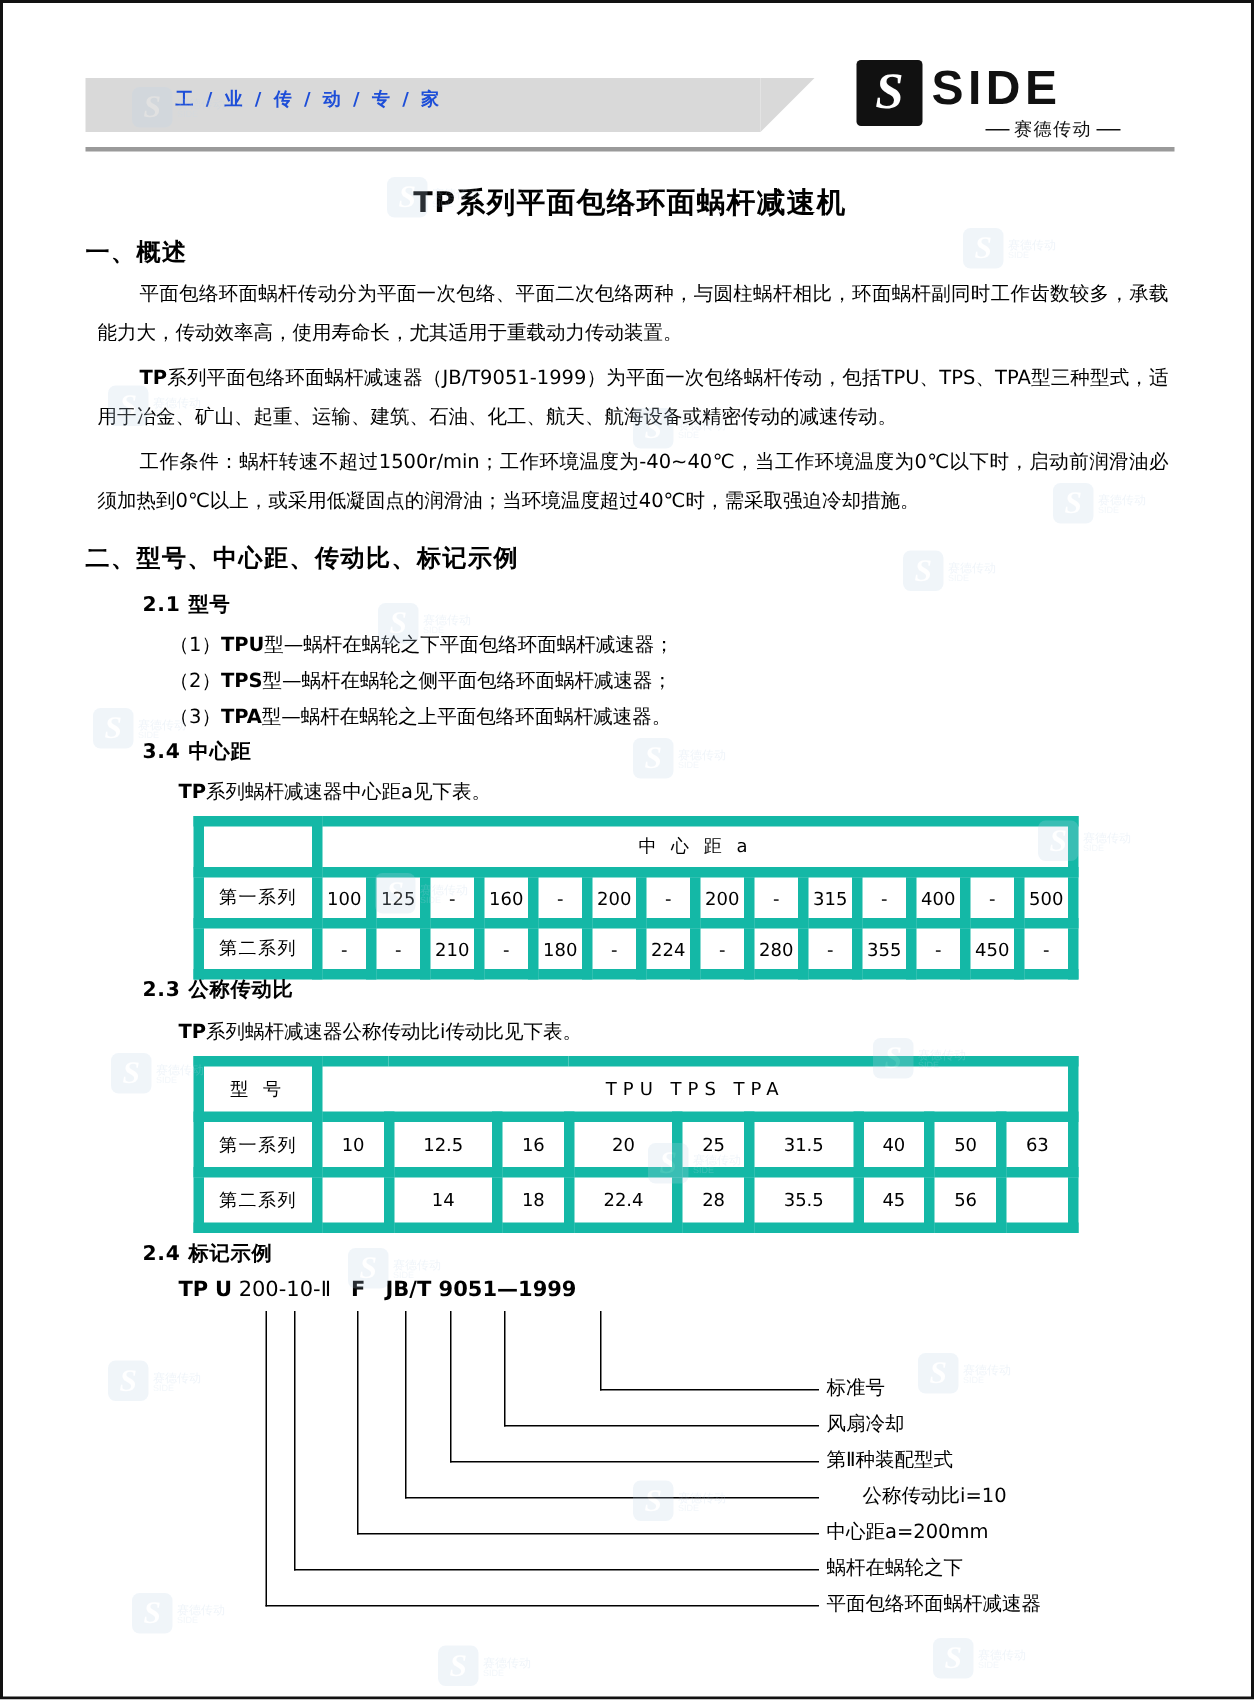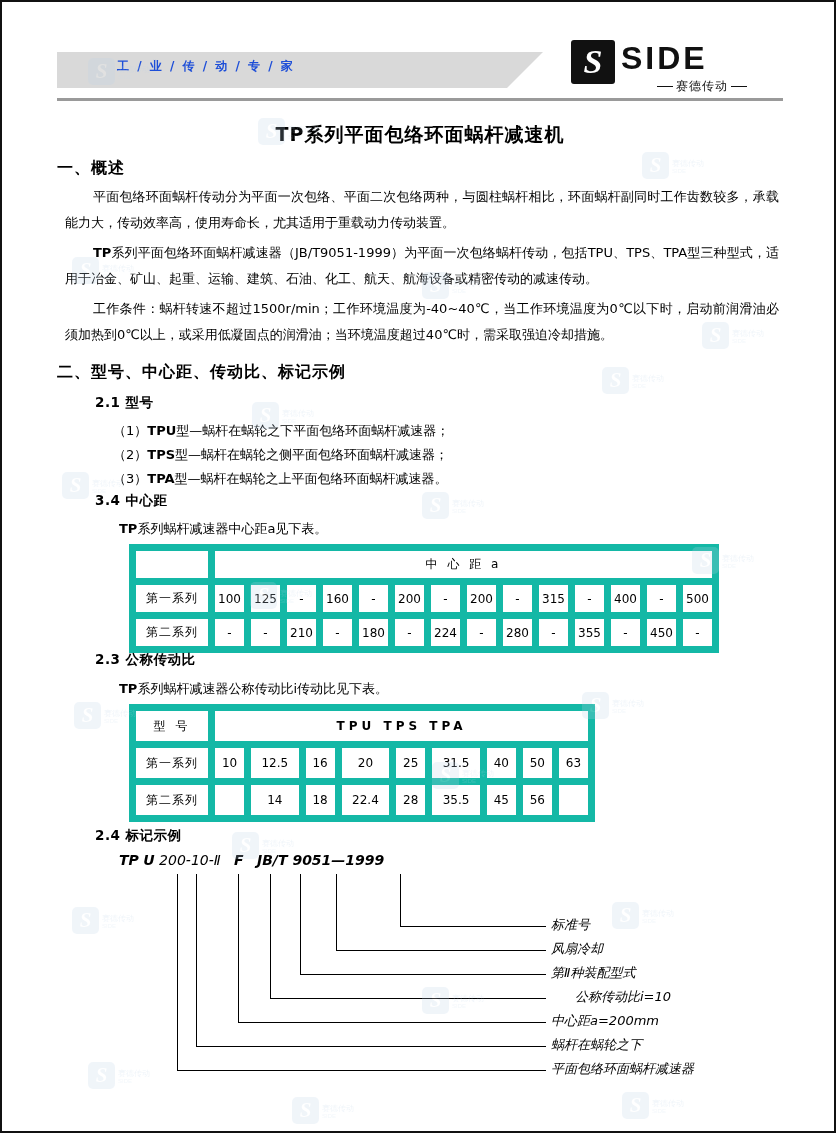--- a/index.html
+++ b/index.html
@@ -249,39 +249,38 @@
     left: 72px;
     top: 512px;
     width: 590px;
   }
   #table-center-distance td { height: 27px; }
   #table-center-distance .hdr { letter-spacing: 3px; }
 
   #table-ratio {
     left: 72px;
     top: 672px;
-    width: 466px;
+    width: 590px;
   }
   #table-ratio td { height: 30px; }
   #table-ratio .hdr-model { letter-spacing: 3px; }
   #table-ratio .hdr-types {
-    font-weight: bold;
+    font-weight: normal;
     letter-spacing: 4px;
   }
 
   
   .mark {
     position: absolute;
     left: 62px;
     top: 820px;
     width: 660px;
     height: 220px;
     font-family: "DejaVu Sans", sans-serif;
     font-size: 13px;
-    font-style: italic;
   }
   .mark-code {
     position: absolute;
     left: 0;
     top: 0;
     white-space: nowrap;
     font-size: 14px;
   }
   .mark-code span { font-weight: bold; }
   .mark-code .thin { font-weight: normal; }

